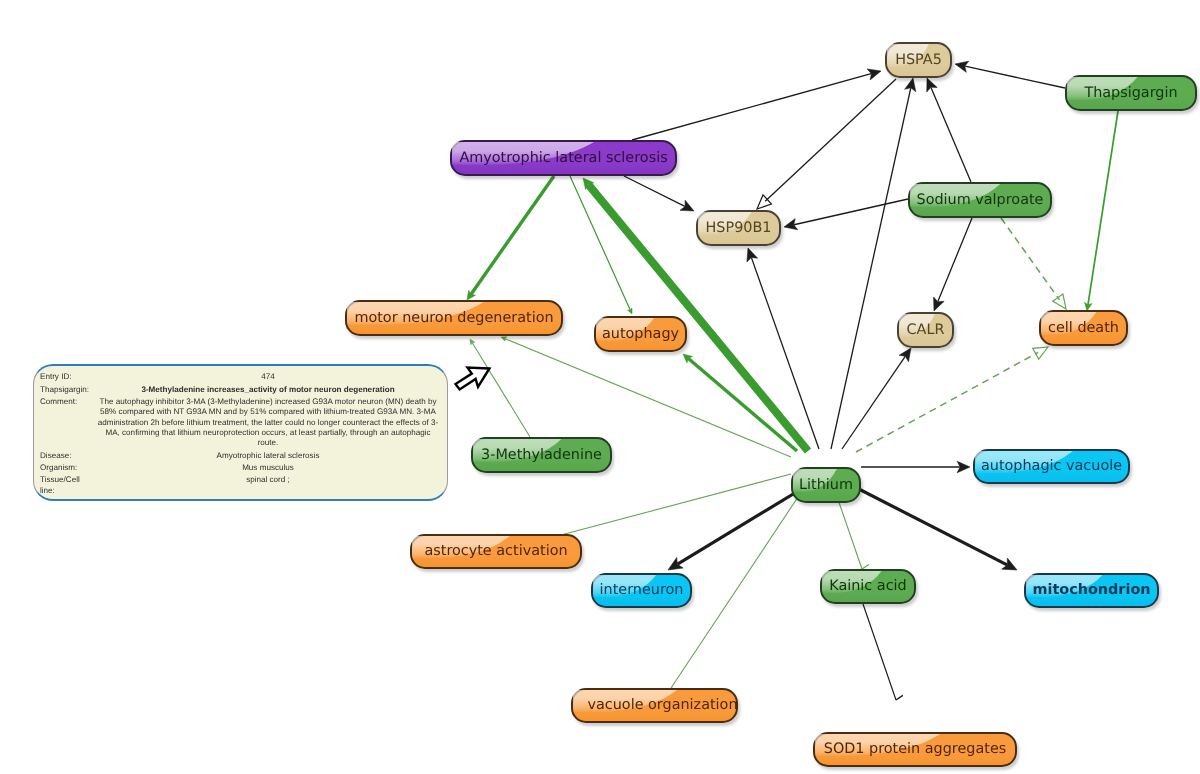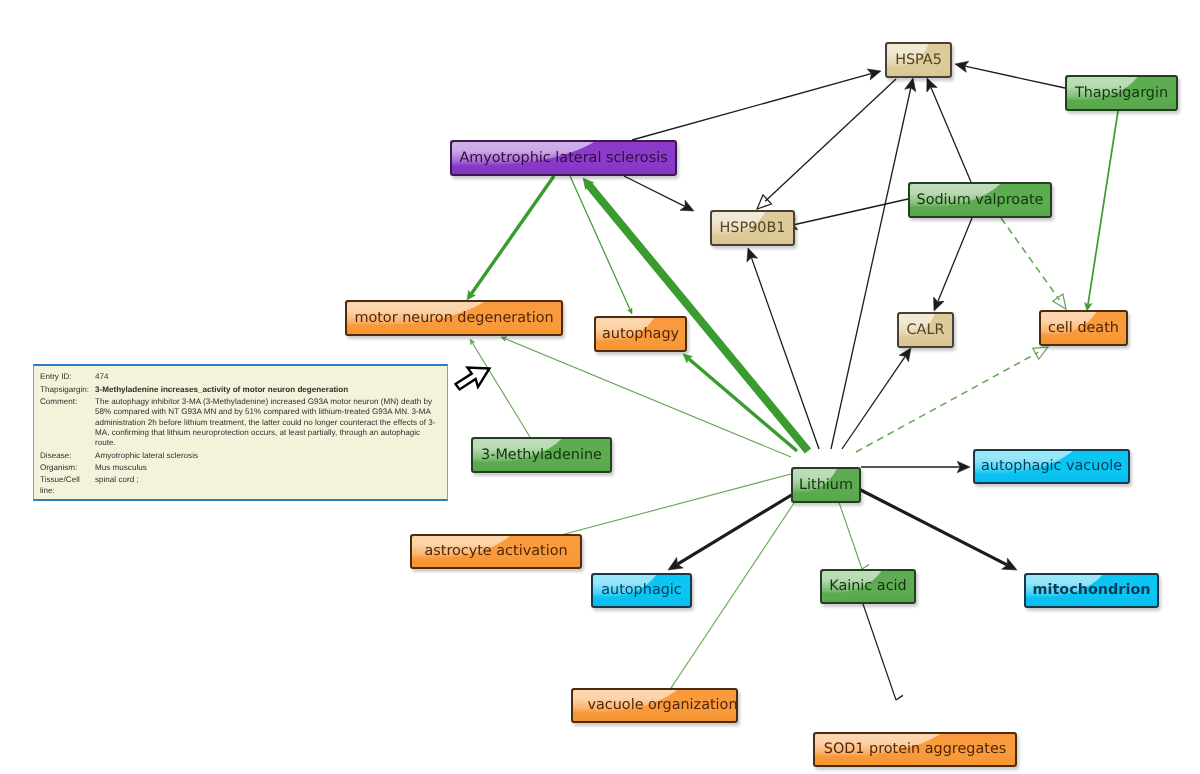--- a/index.html
+++ b/index.html
@@ -1,32 +1,32 @@
 <!DOCTYPE html>
 <html><head>
 <meta charset="utf-8">
 <style>
   html,body{margin:0;padding:0;background:#ffffff;width:1200px;height:774px;overflow:hidden;}
   #canvas{position:relative;width:1200px;height:774px;background:#fff;
     font-family:"DejaVu Sans",sans-serif;-webkit-font-smoothing:antialiased;
     text-rendering:geometricPrecision;}
   svg#edges{position:absolute;left:0;top:0;width:1200px;height:774px;}
   .node{position:absolute;box-sizing:border-box;display:flex;align-items:center;justify-content:center;
-    border-radius:3px;font-size:14.4px;overflow:visible;z-index:5;}
+    border-radius:15px;font-size:14.4px;overflow:visible;z-index:5;}
   .node .lbl{position:relative;z-index:3;white-space:nowrap;line-height:1;}
   .node .gloss{position:absolute;left:0;top:0;right:0;bottom:0;z-index:2;pointer-events:none;
     border-radius:2.5px;overflow:hidden;}
   .node .gloss i{position:absolute;display:block;
     background:linear-gradient(to bottom,rgba(255,255,255,0.70) 0%,rgba(255,255,255,0.56) 70%,rgba(255,255,255,0.24) 92%,rgba(255,255,255,0.05) 100%);}
   #tooltip{position:absolute;z-index:20;box-sizing:border-box;padding:5px 6px 2px 6px;}
   #tt-table{border-collapse:collapse;font-size:8.1px;line-height:1.27;color:#2e2e2e;
     font-family:"Liberation Sans",sans-serif;width:100%;table-layout:fixed;}
   #tt-table td{vertical-align:top;padding:1.1px 0;}
   #tt-table td.tt-k{width:52px;padding-right:3px;}
-  #tt-table td.tt-v{text-align:left;margin-left:16px;}
+  #tt-table td.tt-v{text-align:center;margin-left:16px;}
   #tt-table td.b{font-weight:bold;}
 </style>
 </head>
 <body>
 
 <div id="canvas">
   <svg id="edges" viewBox="0 0 1200 774">
       <g>
         <line x1="632" y1="140" x2="871.1318751718122" y2="73.73454061503999" stroke="#1c1c1c" stroke-width="1.3" stroke-linecap="butt"></line>
         <polygon points="881,71 870.187000361809,79.91117494074048 871.3785782925169,73.666177099664 867.1426875677215,68.92517659685952" fill="#1c1c1c" stroke="#1c1c1c" stroke-width="0.55" stroke-linejoin="miter"></polygon>
@@ -125,21 +125,21 @@
       </g>
       <g>
         <line x1="806" y1="485" x2="671" y2="688" stroke="#63a553" stroke-width="1.1" stroke-linecap="butt"></line>
         <path d="M671 688 L678.7578779458323 690.7813179928891" stroke="#63a553" stroke-width="1.4" fill="none" stroke-linecap="butt"></path>
       </g>
       <g>
         <line x1="833" y1="485" x2="862" y2="569" stroke="#63a553" stroke-width="1.1" stroke-linecap="butt"></line>
         <path d="M862 569 L868.9158784876852 564.5176987223555" stroke="#63a553" stroke-width="1.4" fill="none" stroke-linecap="butt"></path>
       </g>
     </svg>
-  <div id="tooltip" style="left: 33px; top: 364px; width: 415px; background: rgb(243, 243, 219); border-width: 2px 1px; border-style: solid; border-color: rgb(43, 127, 192) rgb(154, 154, 154);">
+  <div id="tooltip" style="left: 33px; top: 364px; width: 415px; background: rgb(243, 243, 219); border-width: 2px 1px; border-style: solid; border-color: rgb(43, 127, 192) rgb(154, 154, 154); border-radius: 20px;">
     <table id="tt-table">
         <tbody>
           <tr>
             <td class="tt-k">Entry ID:</td>
             <td class="tt-v">474</td>
           </tr>
           <tr>
             <td class="tt-k">Thapsigargin:</td>
             <td class="tt-v b">3-Methyladenine increases_activity of motor neuron degeneration</td>
           </tr>
@@ -170,33 +170,33 @@
         <i style="left: -90.8px; top: -24.192px; width: 249.7px; height: 47.232px; border-radius: 0px 0px 127.12px / 0px 0px 46.08px;"></i>
       </span>
       <span class="lbl">Amyotrophic lateral sclerosis</span>
     </div>
     <div class="node" style="left: 885px; top: 42px; width: 67px; height: 36px; border: 2px solid rgb(74, 65, 52); color: rgb(84, 68, 31); background: linear-gradient(rgb(221, 203, 156) 0%, rgb(221, 203, 156) 62%, rgb(217, 198, 148) 100%); box-shadow: rgba(0, 0, 0, 0.2) 2px 3px 3px;">
       <span class="gloss">
         <i style="left: -26.8px; top: -24.192px; width: 73.7px; height: 47.232px; border-radius: 0px 0px 37.52px / 0px 0px 46.08px;"></i>
       </span>
       <span class="lbl">HSPA5</span>
     </div>
-    <div class="node" style="left: 1065px; top: 75px; width: 113px; height: 36px; border: 2px solid rgb(34, 64, 31); color: rgb(18, 51, 13); background: linear-gradient(rgb(94, 172, 82) 0%, rgb(94, 172, 82) 62%, rgb(88, 167, 76) 100%); box-shadow: rgba(0, 0, 0, 0.2) 2px 3px 3px;">
+    <div class="node" style="left: 1065px; top: 75px; width: 132px; height: 36px; border: 2px solid rgb(34, 64, 31); color: rgb(18, 51, 13); background: linear-gradient(rgb(94, 172, 82) 0%, rgb(94, 172, 82) 62%, rgb(88, 167, 76) 100%); box-shadow: rgba(0, 0, 0, 0.2) 2px 3px 3px;">
       <span class="gloss">
         <i style="left: -45.2px; top: -24.192px; width: 124.3px; height: 47.232px; border-radius: 0px 0px 63.28px / 0px 0px 46.08px;"></i>
       </span>
       <span class="lbl">Thapsigargin</span>
     </div>
     <div class="node" style="left: 908px; top: 182px; width: 144px; height: 36px; border: 2px solid rgb(34, 64, 31); color: rgb(18, 51, 13); background: linear-gradient(rgb(94, 172, 82) 0%, rgb(94, 172, 82) 62%, rgb(88, 167, 76) 100%); box-shadow: rgba(0, 0, 0, 0.2) 2px 3px 3px; text-align: right;">
       <span class="gloss">
         <i style="left: -57.6px; top: -24.192px; width: 158.4px; height: 47.232px; border-radius: 0px 0px 80.64px / 0px 0px 46.08px;"></i>
       </span>
       <span class="lbl">Sodium valproate</span>
     </div>
-    <div class="node" style="left: 696px; top: 210px; width: 85px; height: 36px; border: 2px solid rgb(74, 65, 52); color: rgb(84, 68, 31); background: linear-gradient(rgb(221, 203, 156) 0%, rgb(221, 203, 156) 62%, rgb(217, 198, 148) 100%); box-shadow: rgba(0, 0, 0, 0.2) 2px 3px 3px; margin-left: 14px;">
+    <div class="node" style="left: 696px; top: 210px; width: 85px; height: 36px; border: 2px solid rgb(74, 65, 52); color: rgb(84, 68, 31); background: linear-gradient(rgb(221, 203, 156) 0%, rgb(221, 203, 156) 62%, rgb(217, 198, 148) 100%); box-shadow: rgba(0, 0, 0, 0.2) 2px 3px 3px;">
       <span class="gloss">
         <i style="left: -34px; top: -24.192px; width: 93.5px; height: 47.232px; border-radius: 0px 0px 47.6px / 0px 0px 46.08px;"></i>
       </span>
       <span class="lbl">HSP90B1</span>
     </div>
     <div class="node" style="left: 345px; top: 300px; width: 218px; height: 36px; border: 2px solid rgb(74, 44, 16); color: rgb(80, 38, 10); background: linear-gradient(rgb(249, 155, 61) 0%, rgb(249, 155, 61) 62%, rgb(247, 148, 47) 100%); box-shadow: rgba(0, 0, 0, 0.2) 2px 3px 3px;">
       <span class="gloss">
         <i style="left: -87.2px; top: -24.192px; width: 239.8px; height: 47.232px; border-radius: 0px 0px 122.08px / 0px 0px 46.08px;"></i>
       </span>
       <span class="lbl">motor neuron degeneration</span>
@@ -240,21 +240,21 @@
     <div class="node" style="left: 410px; top: 534px; width: 172px; height: 35px; border: 2px solid rgb(74, 44, 16); color: rgb(80, 38, 10); background: linear-gradient(rgb(249, 155, 61) 0%, rgb(249, 155, 61) 62%, rgb(247, 148, 47) 100%); box-shadow: rgba(0, 0, 0, 0.2) 2px 3px 3px;">
       <span class="gloss">
         <i style="left: -62.8px; top: -23.52px; width: 172.7px; height: 45.92px; border-radius: 0px 0px 87.92px / 0px 0px 44.8px;"></i>
       </span>
       <span class="lbl">astrocyte activation</span>
     </div>
     <div class="node" style="left: 591px; top: 573px; width: 101px; height: 35px; border: 2px solid rgb(21, 57, 75); color: rgb(10, 58, 90); background: linear-gradient(rgb(11, 198, 242) 0%, rgb(11, 198, 242) 62%, rgb(8, 189, 238) 100%); box-shadow: rgba(0, 0, 0, 0.2) 2px 3px 3px;">
       <span class="gloss">
         <i style="left: -40.4px; top: -23.52px; width: 111.1px; height: 45.92px; border-radius: 0px 0px 56.56px / 0px 0px 44.8px;"></i>
       </span>
-      <span class="lbl">autophagic</span>
+      <span class="lbl">interneuron</span>
     </div>
     <div class="node" style="left: 820px; top: 569px; width: 96px; height: 35px; border: 2px solid rgb(34, 64, 31); color: rgb(18, 51, 13); background: linear-gradient(rgb(94, 172, 82) 0%, rgb(94, 172, 82) 62%, rgb(88, 167, 76) 100%); box-shadow: rgba(0, 0, 0, 0.2) 2px 3px 3px;">
       <span class="gloss">
         <i style="left: -38.4px; top: -23.52px; width: 105.6px; height: 45.92px; border-radius: 0px 0px 53.76px / 0px 0px 44.8px;"></i>
       </span>
       <span class="lbl">Kainic acid</span>
     </div>
     <div class="node" style="left: 1024px; top: 573px; width: 135px; height: 35px; border: 2px solid rgb(21, 57, 75); color: rgb(10, 58, 90); background: linear-gradient(rgb(11, 198, 242) 0%, rgb(11, 198, 242) 62%, rgb(8, 189, 238) 100%); box-shadow: rgba(0, 0, 0, 0.2) 2px 3px 3px; font-weight: bold;">
       <span class="gloss">
         <i style="left: -49.2px; top: -23.52px; width: 135.3px; height: 45.92px; border-radius: 0px 0px 68.88px / 0px 0px 44.8px;"></i>

